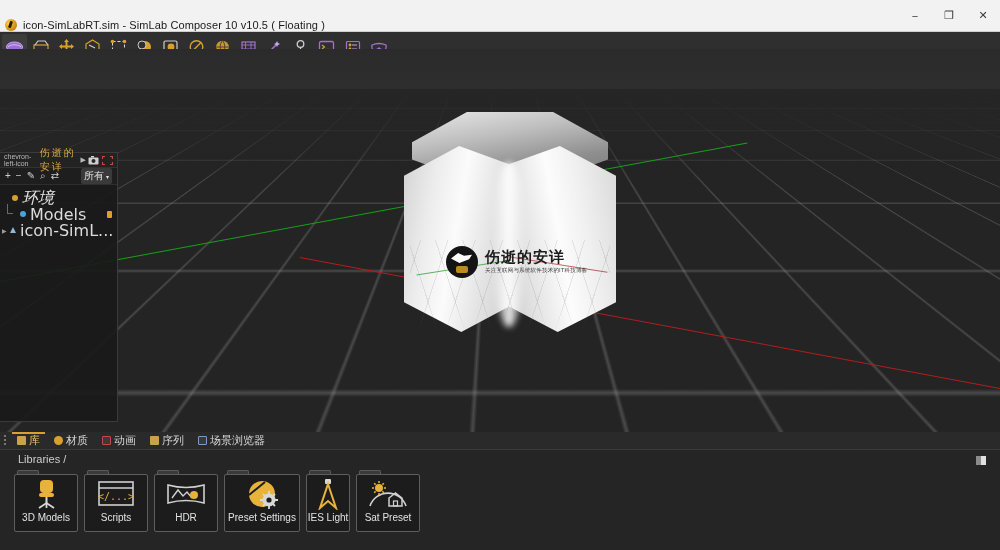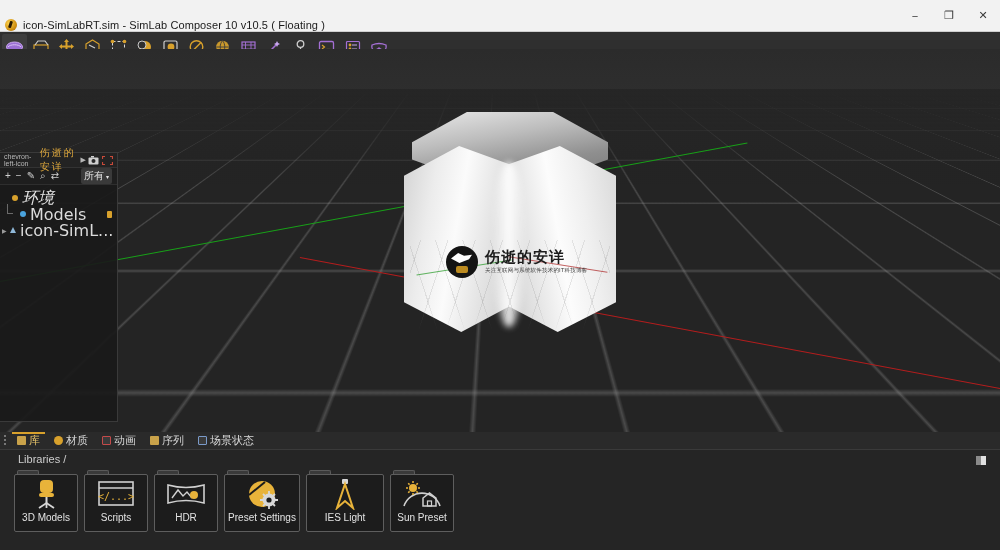--- a/index.html
+++ b/index.html
@@ -227,21 +227,21 @@
   .lib-box{
     height:58px;background:#1c1c1c;border:1px solid #5e5e5e;border-radius:2px;
     display:flex;flex-direction:column;align-items:center;justify-content:flex-start;
   }
   .lib-thumb{height:38px;display:flex;align-items:center;justify-content:center;}
   .lib-label{
     font-size:10px;color:#e2e2e2;text-align:center;width:100%;line-height:1;
     padding-bottom:3px;white-space:nowrap;overflow:hidden;
   }
   .lib-item.wide{width:76px;}
-  .lib-item.narrow{width:78px;}
+  .lib-item.narrow{width:44px;}
 </style>
 </head>
 <body>
 
 <div id="titlebar">
   <div id="title-icon"></div>
   <div id="title-text">icon-SimLabRT.sim - SimLab Composer 10 v10.5 ( Floating )</div>
   <div id="winbtns">
     <div class="winbtn">−</div>
     <div class="winbtn">❐</div>
@@ -451,21 +451,21 @@
     <div class="tab">
       <span class="tab-ic" style="background:#3a3a3a;border:1px solid #c44a4a"></span>
       <span>动画</span>
     </div>
     <div class="tab">
       <span class="tab-ic" style="background:#c9a24a"></span>
       <span>序列</span>
     </div>
     <div class="tab">
       <span class="tab-ic" style="background:#3a3a3a;border:1px solid #7a9ac9"></span>
-      <span>场景状态</span>
+      <span>场景浏览器</span>
     </div>
   </div>
 
   <div id="libbar">
     <span>Libraries /</span>
     <span id="lib-right-icon">
       <svg width="10" height="9" viewBox="0 0 10 9">
           <rect x="0" y="0" width="10" height="9" fill="#8a8a8a"></rect>
           <rect x="5" y="0" width="5" height="9" fill="#e0e0e0"></rect>
         </svg>
@@ -554,18 +554,18 @@
       <div class="lib-box">
         <div class="lib-thumb">
           <svg width="42" height="30" viewBox="0 0 42 30">
             <path d="M3 27 a19 19 0 0 1 36 0" fill="none" stroke="#d0d0d0" stroke-width="1.6"></path>
             <circle cx="12" cy="9" r="4" fill="#e8b33a"></circle>
             <path d="M12 2 v2 M12 14 v2 M5 9 h2 M17 9 h2 M7.2 4.2 l1.4 1.4 M15.4 12.4 l1.4 1.4 M16.8 4.2 l-1.4 1.4 M8.6 12.4 l-1.4 1.4" stroke="#e8b33a" stroke-width="1.5"></path>
             <path d="M22 27 v-8 L28.5 14 L35 19 v8 Z" fill="none" stroke="#d0d0d0" stroke-width="1.5"></path>
             <rect x="26.5" y="22" width="4" height="5" fill="none" stroke="#d0d0d0" stroke-width="1.2"></rect>
           </svg>
         </div>
-        <div class="lib-label">Sun Preset</div>
+        <div class="lib-label">Sat Preset</div>
       </div>
     </div>
 
   </div>
 </div>
 
 </body></html>

